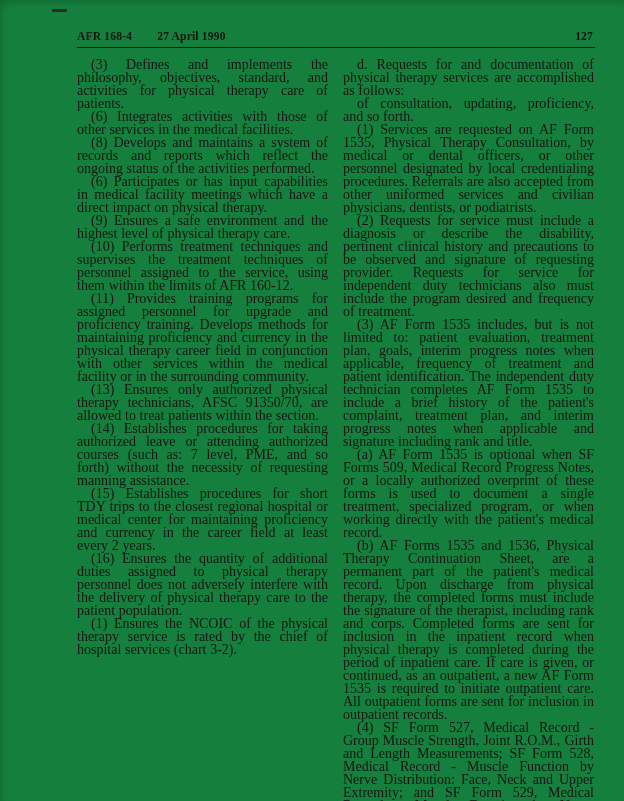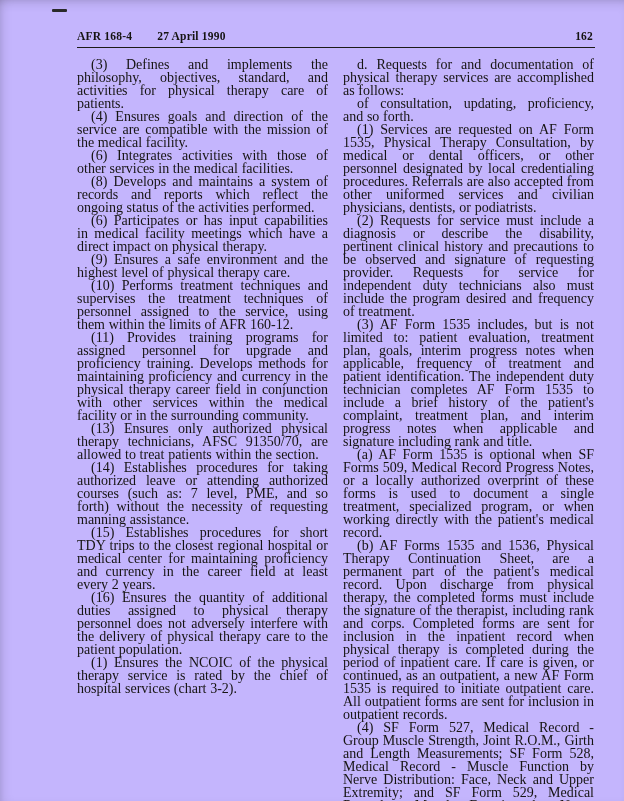--- a/index.html
+++ b/index.html
@@ -5,21 +5,21 @@
   html, body {
     margin: 0;
     padding: 0;
     background: #e8e6e1;
     font-family: "Liberation Serif", "DejaVu Serif", serif;
   }
   .page {
     position: relative;
     width: 624px;
     height: 801px;
-    background: #c4b5fd;
+    background: #15803d;
     color: #161412;
     box-sizing: border-box;
     padding: 30px 29px 18px 77px;
     box-shadow: inset 8px 0 14px -10px rgba(0,0,0,0.25),
                 inset 0 8px 14px -10px rgba(0,0,0,0.30);
     overflow: hidden;
   }
   .scan-mark {
     position: absolute;
     left: 52px;
@@ -66,29 +66,28 @@
 <body>
 
 <div class="page">
   <div class="scan-mark"></div>
 
   <header class="page-header">
     <div class="header-left">
       <span class="doc-ref">AFR 168-4</span>
       <span class="doc-date">27 April 1990</span>
     </div>
-    <span class="page-num">162</span>
+    <span class="page-num">127</span>
   </header>
 
   <div class="rule"></div>
 
   <main class="columns">
     <section class="col">
         <p class="para">(3) Defines and implements the philosophy, objectives, standard, and activities for physical therapy care of patients.</p>
-        <p class="para">(4) Ensures goals and direction of the service are compatible with the mission of the medical facility.</p>
         <p class="para">(6) Integrates activities with those of other services in the medical facilities.</p>
         <p class="para">(8) Develops and maintains a system of records and reports which reflect the ongoing status of the activities performed.</p>
         <p class="para">(6) Participates or has input capabilities in medical facility meetings which have a direct impact on physical therapy.</p>
         <p class="para">(9) Ensures a safe environment and the highest level of physical therapy care.</p>
         <p class="para">(10) Performs treatment techniques and supervises the treatment techniques of personnel assigned to the service, using them within the limits of AFR 160-12.</p>
         <p class="para">(11) Provides training programs for assigned personnel for upgrade and proficiency training. Develops methods for maintaining proficiency and currency in the physical therapy career field in conjunction with other services within the medical facility or in the surrounding community.</p>
         <p class="para">(13) Ensures only authorized physical therapy technicians, AFSC 91350/70, are allowed to treat patients within the section.</p>
         <p class="para">(14) Establishes procedures for taking authorized leave or attending authorized courses (such as: 7 level, PME, and so forth) without the necessity of requesting manning assistance.</p>
         <p class="para">(15) Establishes procedures for short TDY trips to the closest regional hospital or medical center for maintaining proficiency and currency in the career field at least every 2 years.</p>
         <p class="para">(16) Ensures the quantity of additional duties assigned to physical therapy personnel does not adversely interfere with the delivery of physical therapy care to the patient population.</p>

